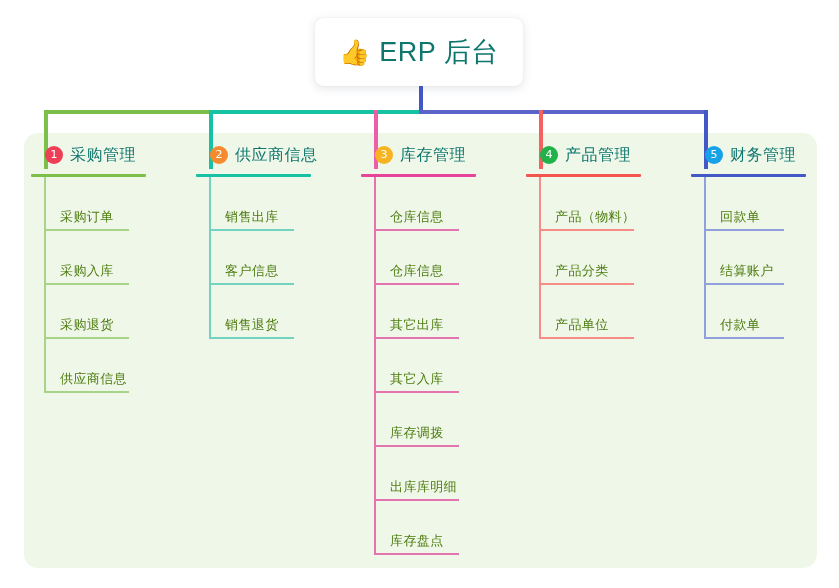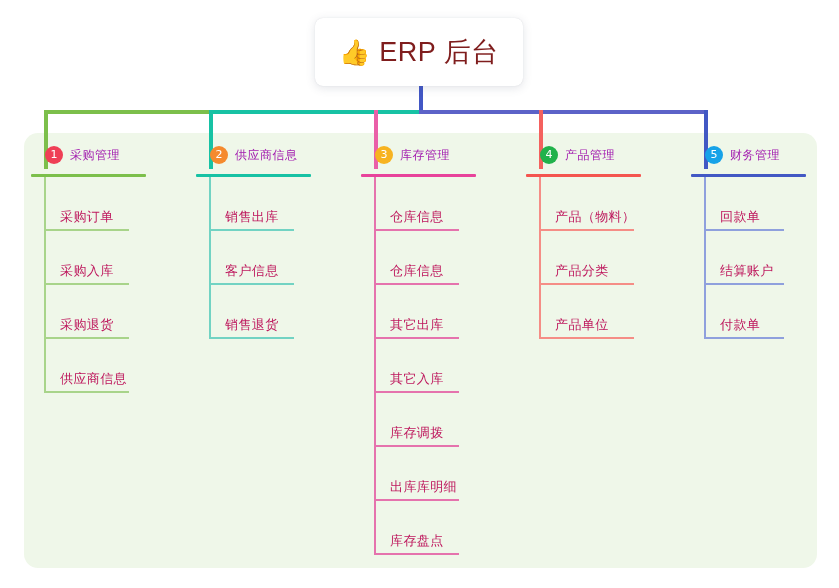--- a/index.html
+++ b/index.html
@@ -32,21 +32,21 @@
     gap: 9px;
     z-index: 5;
   }
   #root-node .thumb {
     font-size: 25px;
     line-height: 1;
     color: #f0b429;
   }
   #root-node .rtitle {
     font-size: 27px;
-    color: #7f1d1d;
+    color: #0f766e;
     letter-spacing: 0.5px;
     white-space: nowrap;
   }
 
   
   .conn {
     position: absolute;
     z-index: 1;
   }
   .v-stem { width: 4px; }
@@ -83,22 +83,22 @@
     height: 18px;
     border-radius: 50%;
     color: #ffffff;
     font-size: 11px;
     line-height: 18px;
     text-align: center;
     flex: 0 0 auto;
     font-family: "DejaVu Sans", sans-serif;
   }
   .col-title {
-    font-size: 12px;
-    color: #a21caf;
+    font-size: 16px;
+    color: #0f766e;
     white-space: nowrap;
     letter-spacing: 0.5px;
   }
   .head-rule {
     height: 3px;
     margin-top: 7px;
     border-radius: 1px;
   }
   .items {
     position: relative;
@@ -115,21 +115,21 @@
   .item {
     position: relative;
     height: 54px;
     box-sizing: border-box;
     display: flex;
     align-items: flex-end;
     padding-left: 29px;
   }
   .item-label {
     font-size: 13px;
-    color: #be185d;
+    color: #4d7c0f;
     white-space: nowrap;
     padding-bottom: 5px;
     letter-spacing: 0.4px;
   }
   .item-rule {
     position: absolute;
     left: 13px;
     bottom: 0;
     height: 2px;
   }

